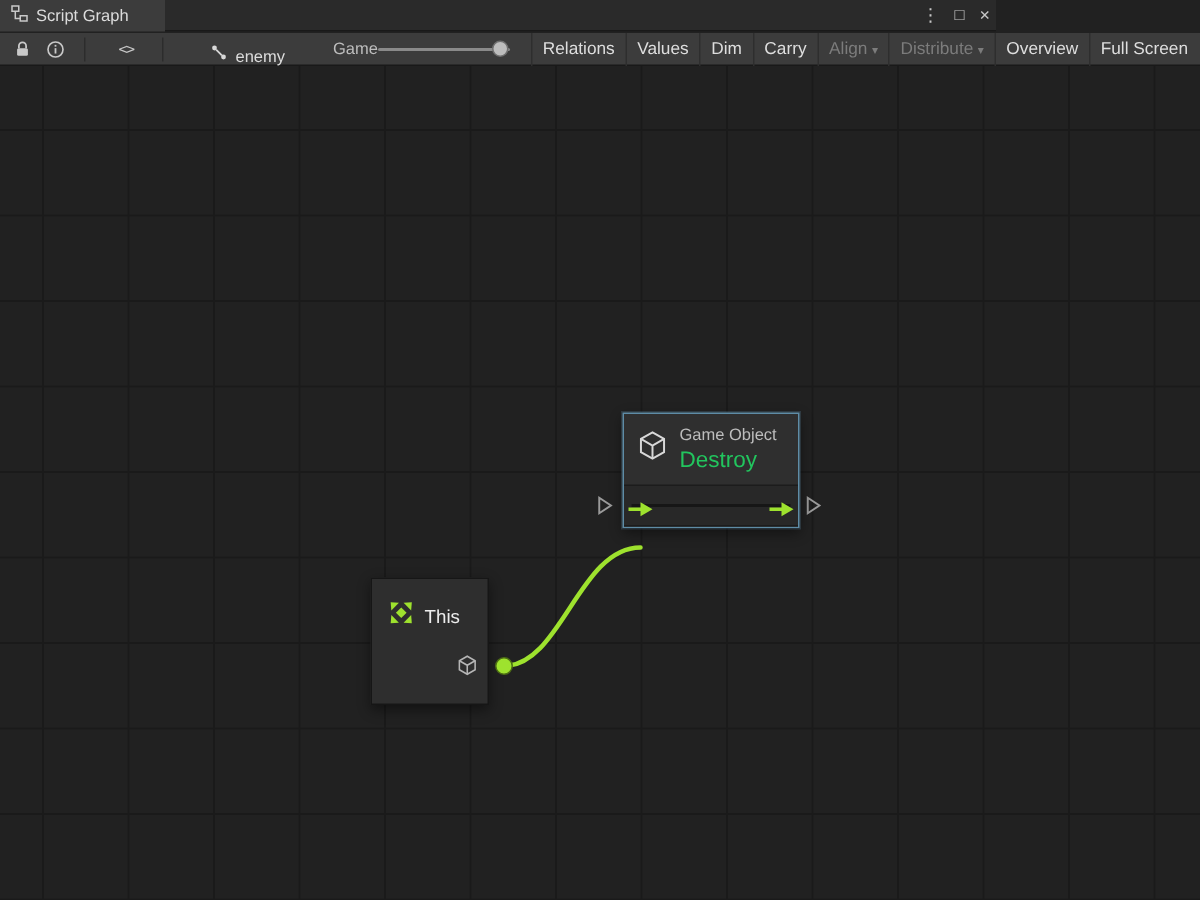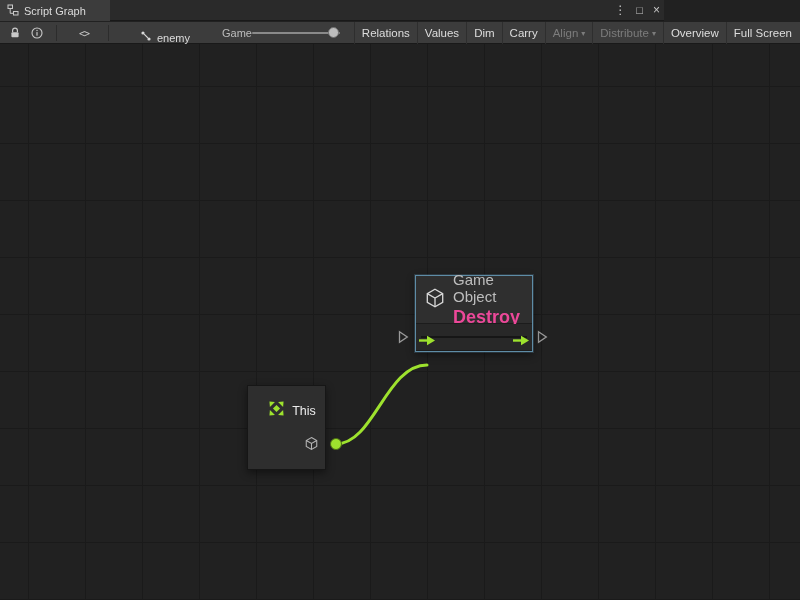--- a/index.html
+++ b/index.html
@@ -75,37 +75,37 @@
     left:415px;top:231px;width:118px;
     border:1px solid var(--selection-blue);
     box-shadow:0 0 0 1px rgba(94,140,166,.25), 0 3px 8px rgba(0,0,0,.45);
   }
   .node-header{
     display:flex;align-items:center;gap:7px;
     background:#2f2f2f;padding:8px 8px;height:48px;
     border-bottom:1px solid #1c1c1c;
   }
   .node-header .texts{display:flex;flex-direction:column;gap:2px;}
-  .node-category{font-size:15px;color:#bdbdbd;}
-  .node-title{font-size:18px;color:#ec4899;font-weight:bold;}
+  .node-category{font-size:11px;color:#bdbdbd;text-align:right;}
+  .node-title{font-size:15px;color:#22c55e;}
   .flow-row{position:relative;height:27px;background:#282828;border-bottom:1px solid #1c1c1c;}
   .flow-line{position:absolute;left:5px;right:5px;top:12px;height:2px;background:#161616;}
   .flow-arrow{position:absolute;top:8px;width:18px;height:11px;}
   .flow-arrow.in{left:2px;}
   .flow-arrow.out{right:2px;}
   .value-row{height:31px;display:flex;align-items:center;gap:8px;padding:0 9px;background:#2c2c2c;}
   .port-dot{width:7px;height:7px;border-radius:50%;background:#b9b9b9;border:1px solid #6f6f6f;}
   .port-label{font-size:12px;color:#dcdcdc;}
 
   .node-this{
     left:247px;top:341px;width:79px;height:85px;
     border:1px solid #161616;background:#2e2e2e;
     box-shadow:0 3px 8px rgba(0,0,0,.45);
   }
-  .this-row{display:flex;align-items:center;gap:5px;padding:12px 0 0 9px;justify-content:center;}
+  .this-row{display:flex;align-items:center;gap:5px;padding:12px 0 0 9px;}
   .this-title{font-size:12.5px;color:#ececec;}
   .this-out-cube{position:absolute;right:6px;top:50px;}
 
   .ext-port{position:absolute;z-index:2;width:11px;height:14px;}
   .ext-port.left-of-destroy{left:398px;top:286px;}
   .ext-port.right-of-destroy{left:537px;top:286px;}
   .conn-dot{
     position:absolute;z-index:3;left:330px;top:394px;
     width:12px;height:12px;border-radius:50%;
     background:var(--accent-green);border:1px solid #4c6c14;

